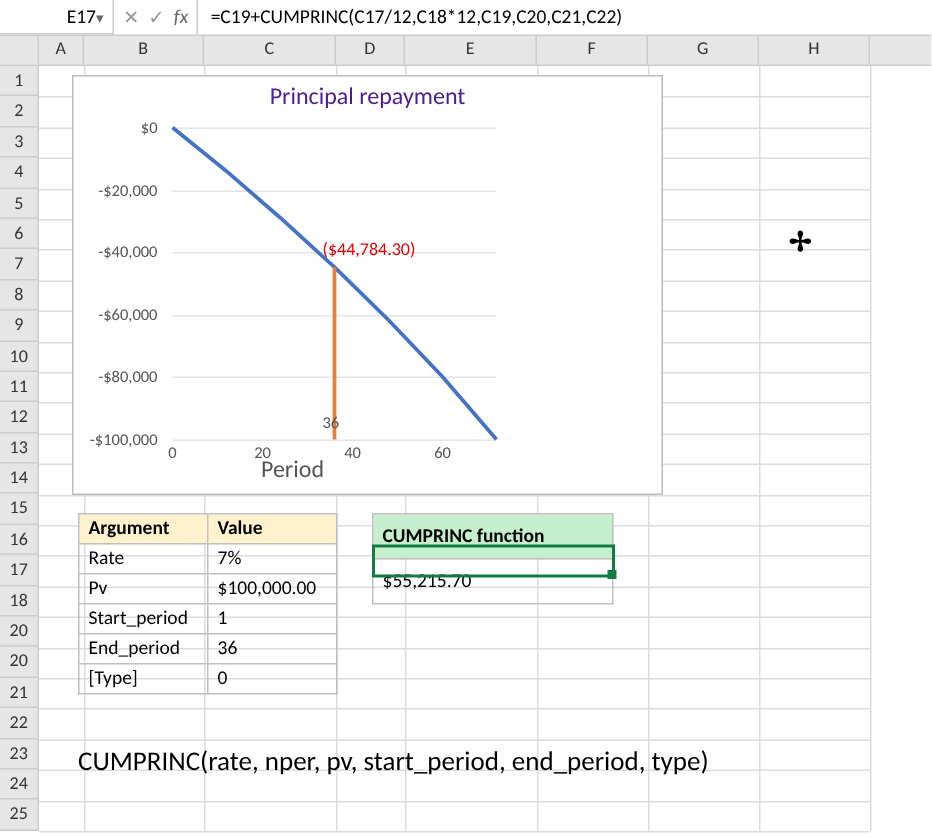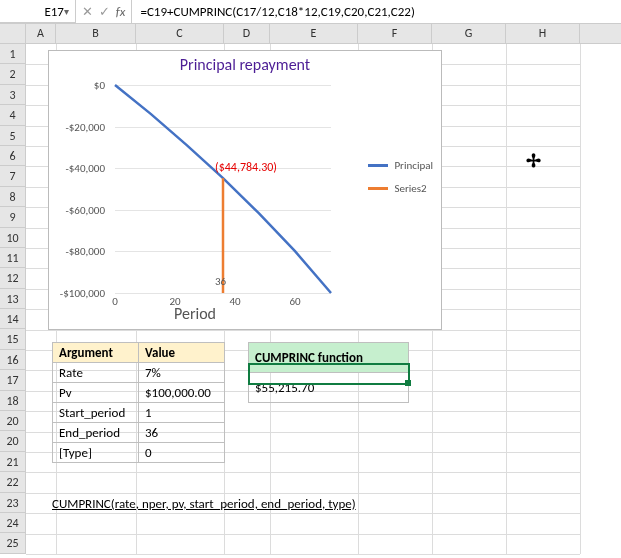--- a/index.html
+++ b/index.html
@@ -145,21 +145,21 @@
     font-size:13px;
     text-align:left;
   }
   .func-box th { background:#c6efce; font-weight:bold; width:160px;}
   .selection {
     position:absolute;
     border:2px solid #107c41;
     pointer-events:none;
   }
   .sel-handle { position:absolute; right:-3px; bottom:-3px; width:6px; height:6px; background:#107c41;}
-  .signature { position:absolute; left:26px; top:452px; font-size:13px;text-decoration:underline;}
+  .signature { position:absolute; left:26px; top:452px; font-size:18px;}
   .cursor-plus {
     position:absolute;
     left:500px; top:106px;
     font-size:18px; color:#000;
     pointer-events:none;
   }
   .cursor-plus::before{content:"✢"; font-weight:bold;}
 </style>
 </head>
 <body>
@@ -277,30 +277,20 @@
                 <polyline points="108,93.151344 108,208" fill="none" stroke="#ed7d31" stroke-width="2.5"></polyline>
               </svg>
             </div>
           <div class="x-ticks" id="xticks">
               <div style="left: 0px;">0</div>
               <div style="left: 60px;">20</div>
               <div style="left: 120px;">40</div>
               <div style="left: 180px;">60</div>
             </div>
           <div class="axis-label-x">Period</div>
-          <div class="legend" id="legend">
-              <div class="row">
-                <span class="swatch" style="border-color:#4472c4"></span>
-                <span>Principal</span>
-              </div>
-              <div class="row">
-                <span class="swatch" style="border-color:#ed7d31"></span>
-                <span>Series2</span>
-              </div>
-            </div>
           <div class="ann-val" id="ann-val" style="left: 166px; top: 109.151px;">($44,784.30)</div>
           <div class="ann-x" id="ann-x" style="left: 166px; top: 224px;">36</div>
         </div>
 
         <table class="arg-table">
           <tbody>
               <tr>
             <th class="col1">Argument</th>
             <th class="col2">Value</th>
           </tr>

